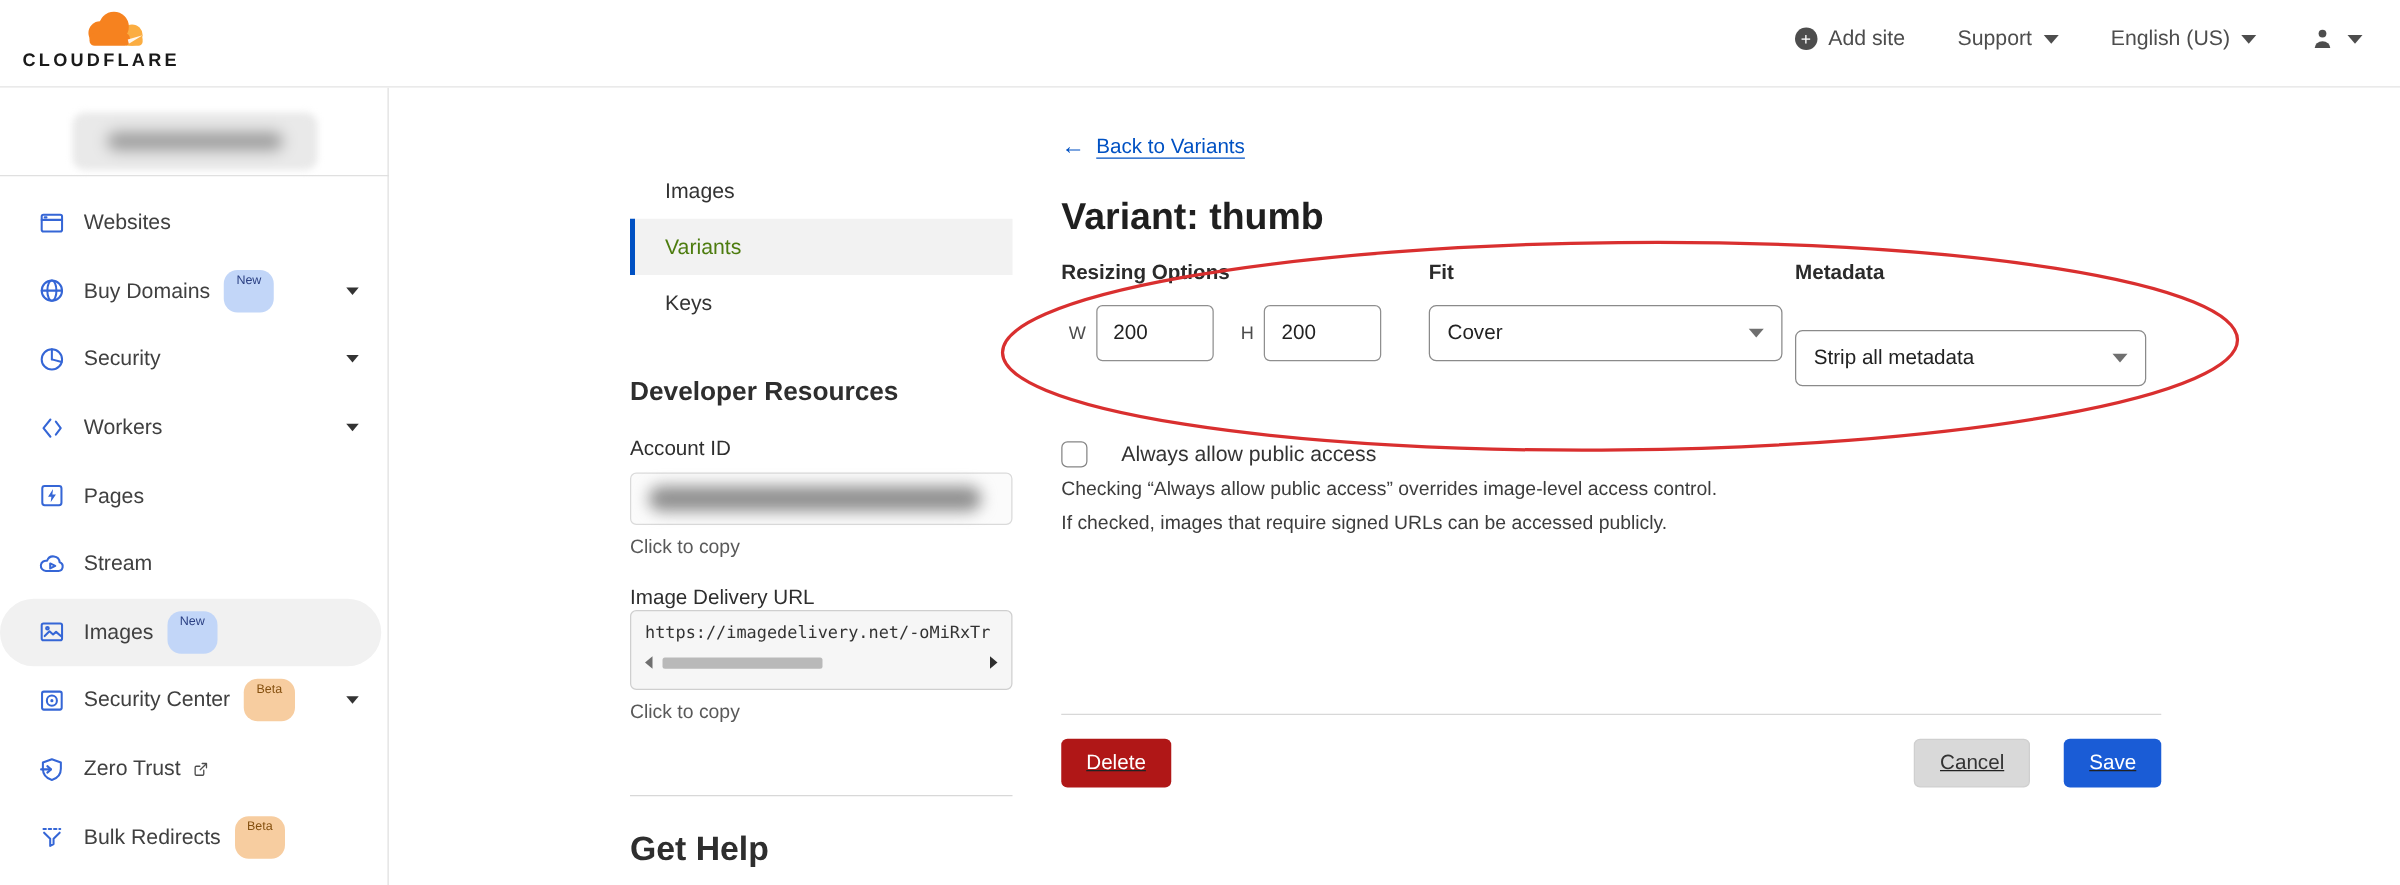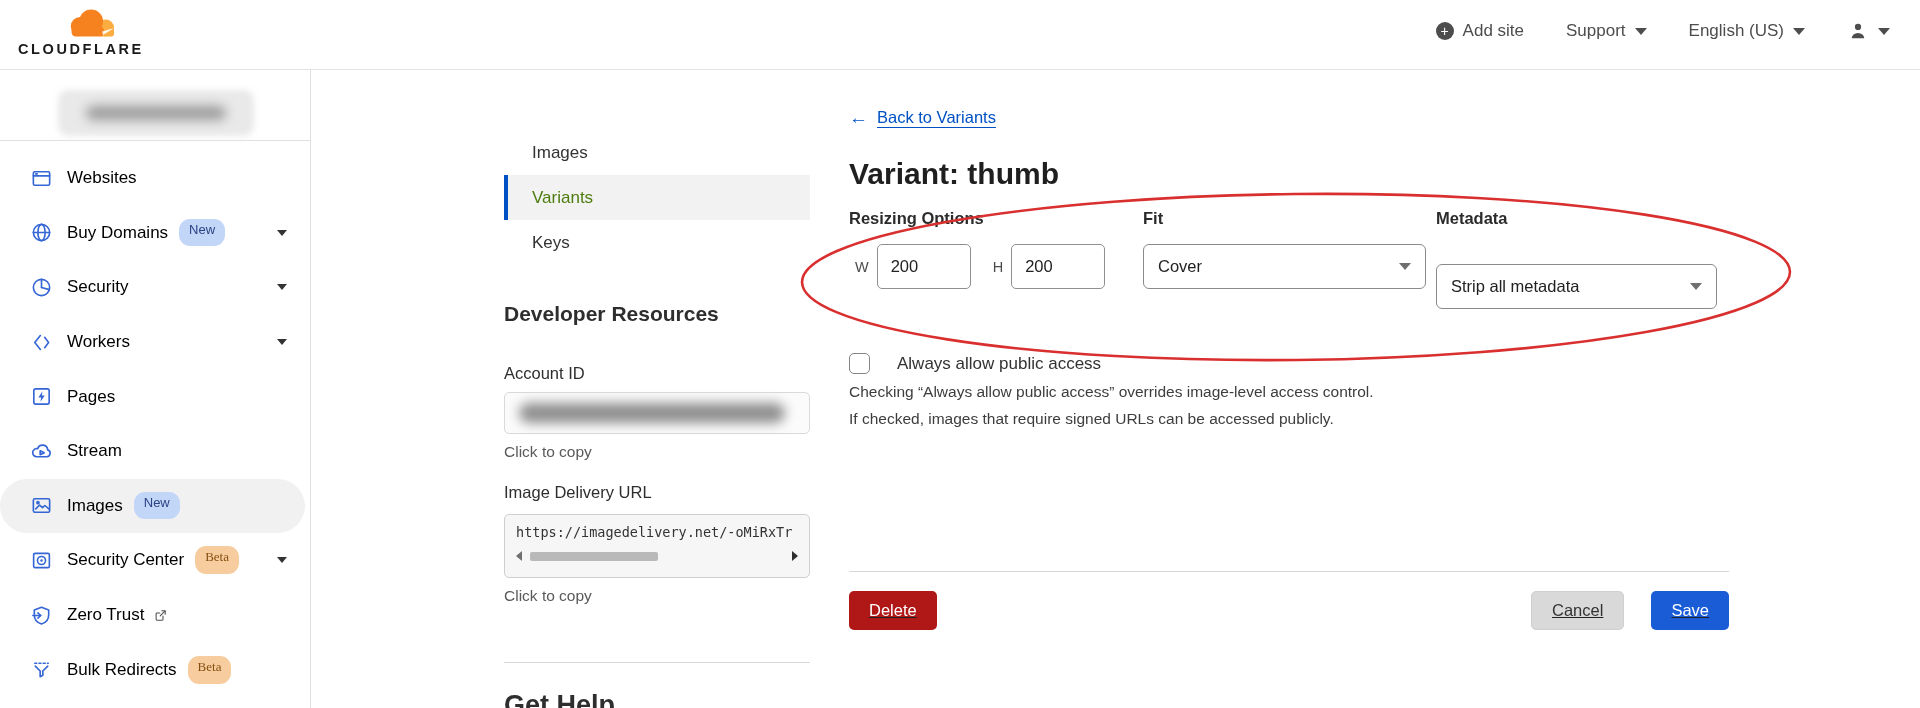--- a/index.html
+++ b/index.html
@@ -29,45 +29,45 @@
                background:#e9e9e9; border-radius:10px; filter:blur(3px); }
   .acct-blur-line { position:absolute; left:28px; top:16px; width:140px; height:14px;
                background:#9a9a9a; border-radius:7px; filter:blur(5px); }
   .sb-divider { position:absolute; left:0; top:70px; width:311px; height:1px; background:#e0e0e0; }
   .sb-nav { position:absolute; left:0; top:81px; width:311px; }
   .sb-item { position:relative; height:54.6px; display:flex; align-items:center;
              padding-left:30px; margin-right:6px; cursor:pointer; }
   .sb-item.selected { background:#f1f1f1; border-radius:28px; }
   .sb-icon { width:23px; height:23px; color:#3566d6; flex:0 0 auto; display:inline-flex; }
   .sb-icon svg { width:23px; height:23px; }
-  .sb-label { margin-left:14px; font-size:17px; color:#000000; }
-  .badge { margin-left:11px; font-size:13px; padding:3px 10px 9px; border-radius:11px; }
+  .sb-label { margin-left:14px; font-size:17px; color:#404040; }
+  .badge { margin-left:11px; font-size:10px; padding:3px 10px 20px; border-radius:11px; }
   .badge.new  { background:#c2d6f8; color:#2c4184; }
-  .badge.beta { background:#f7cda0; color:#85500f;font-family:Liberation Serif, serif; }
+  .badge.beta { background:#f7cda0; color:#85500f; }
   .ext { margin-left:9px; color:#4d4d4d; display:inline-flex; }
   .ext svg { width:15px; height:15px; }
   .sb-caret { position:absolute; right:18px; top:50%; margin-top:-3px; width:0; height:0;
               border-left:5px solid transparent; border-right:5px solid transparent;
               border-top:6px solid #333; }
 
   
   .subcol { position:absolute; left:504px; top:70px; width:306px; }
   .sn-nav { margin-top:60px; }
   .sn-item { height:45px; display:flex; align-items:center; padding-left:24px;
              font-size:17px; color:#333; cursor:pointer; border-left:4px solid transparent; }
   .sn-item.selected { background:#f2f2f2; border-left:4px solid #0051c3; font-weight:normal; color:#4d7c0f; }
   .res-title { margin-top:37px; font-size:21px; font-weight:bold; color:#2e2e2e; }
-  .res-label { margin-top:38px; font-size:16.5px; color:#2e2e2e; }
+  .res-label { margin-top:24px; font-size:16.5px; color:#2e2e2e; }
   .acctid-box { margin-top:9px; width:306px; height:42px; background:#fbfbfb;
                 border:1px solid #dadada; border-radius:5px; position:relative; cursor:pointer; }
   .acctid-streak { position:absolute; left:14px; top:10px; width:266px; height:20px;
                    background:#8f8f8f; border-radius:10px; filter:blur(6px); }
   .copy-hint { margin-top:9px; font-size:15.5px; color:#595959; }
   .url-label { margin-top:22px; font-size:16.5px; color:#2e2e2e; }
-  .code-box { margin-top:12px; width:306px; height:64px; background:#f6f6f6;
+  .code-box { margin-top:0; width:306px; height:64px; background:#f6f6f6;
               border:1px solid #cfcfcf; border-radius:5px; padding:9px 11px 4px; cursor:pointer; }
   .code-text { font-family:"DejaVu Sans Mono", monospace; font-size:13.5px; color:#333;
                white-space:nowrap; overflow:hidden; }
   .hscroll { margin-top:9px; display:flex; align-items:center; height:14px; }
   .hs-left { width:0; height:0; border-top:5px solid transparent; border-bottom:5px solid transparent;
              border-right:6px solid #6f6f6f; cursor:pointer; }
   .hs-right { width:0; height:0; border-top:5px solid transparent; border-bottom:5px solid transparent;
               border-left:6px solid #2e2e2e; cursor:pointer; }
   .hs-track { flex:1; position:relative; height:11px; margin:0 4px; }
   .hs-thumb { position:absolute; left:4px; top:1px; width:128px; height:9px;

